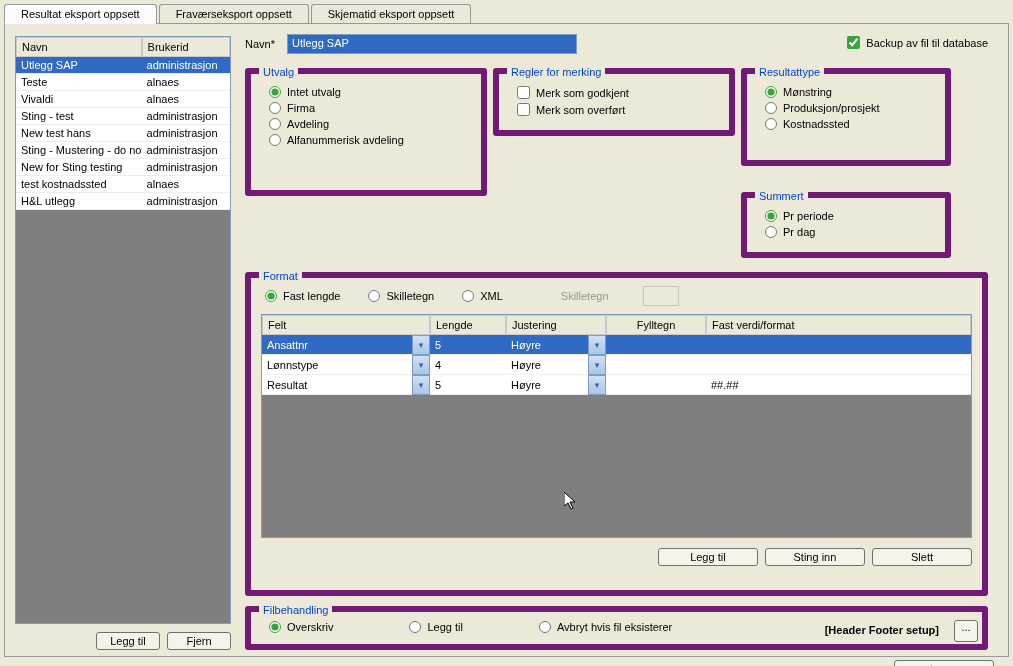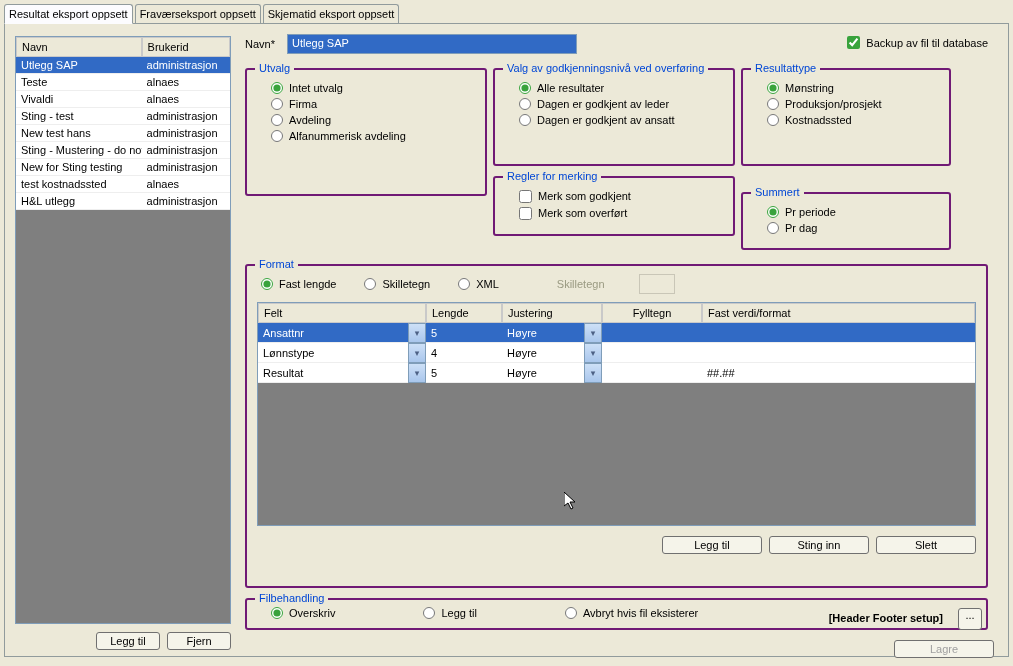--- a/index.html
+++ b/index.html
@@ -14,21 +14,21 @@
     overflow: hidden;
   }
   .tabs {
     display: flex;
     padding: 4px 4px 0 4px;
     background: #ece9d8;
   }
   .tab {
     border: 1px solid #919b9c;
     border-bottom: none;
-    padding: 3px 4px;
+    padding: 3px 16px;
     margin-right: 2px;
     background: #ece9d8;
     border-radius: 3px 3px 0 0;
     cursor: pointer;
   }
   .tab.active {
     background: #fcfcfe;
     border-bottom: 1px solid #fcfcfe;
     margin-bottom: -1px;
     z-index: 2;
@@ -110,37 +110,38 @@
     background: #fff;
     padding: 2px 4px;
     height: 20px;
     width: 290px;
     color: #fff;
     background: #316ac5;
   }
   .backup { position: absolute; right: 20px; top: 12px; display:flex; align-items:center;}
   input[type=checkbox]{ width:13px; height:13px; margin:0 6px 0 0; accent-color:#39a33c;}
   .fieldset {
-    border: 2px solid #701a75;
+    border: 6px solid #701a75;
     border-radius: 3px;
     padding: 8px 10px 10px 10px;
     margin: 0 6px 10px 0;
     position: relative;
   }
   .fieldset > .legend {
     position: absolute;
     top: -8px;
     left: 8px;
     background: #ece9d8;
     padding: 0 4px;
     color: #0046d5;
   }
   .radio-row, .check-row {
     display: flex;
-    margin: 4px 14px;
+    align-items: center;
+    margin: 4px 8px;
   }
   input[type=radio]{ width:12px; height:12px; margin:0 6px 0 0; accent-color:#39a33c;}
   .groups-row1 { display:flex; margin-top:14px;}
   .group-utvalg { width: 242px; height: 128px;}
   .group-valg   { width: 242px; height: 98px;}
   .group-regler { width: 242px; }
   .group-result { width: 210px; height: 98px;}
   .group-summert{ width: 210px; }
   .col2 { display:flex; flex-direction:column; }
   .col3 { display:flex; flex-direction:column;gap:16px; }
@@ -168,21 +169,21 @@
   .ft-row .cell{ padding:2px 5px; border-bottom:1px solid #eee; height:20px; display:flex; align-items:center;}
   .combo-cell { position:relative;}
   .combo-btn {
     position:absolute; right:0; top:0; width:18px; height:20px;
     background: linear-gradient(#cde0f7,#a9c6ec);
     border:1px solid #7f9db9;
     display:flex; align-items:center; justify-content:center;
   }
   .combo-btn::after{content:"▾"; font-size:9px; color:#4d6185;}
   .format-buttons { text-align:right; margin-top:10px;}
-  .filb-group { margin-top:8px; height:32px; display:flex; align-items:center; position:relative;}
+  .filb-group { margin-top:8px; height:44px; display:flex; align-items:center; position:relative;}
   .filb-radios{ display:flex; gap:60px; align-items:center;}
   .hf-label{ position:absolute; right:43px; top:12px;font-weight:bold;}
   .ellipsis-btn{ position:absolute; right:4px; top:8px; width:24px;height:22px;border:1px solid #707070; background:#f5f4ea; border-radius:3px; text-align:center; cursor:pointer;}
   .save-row { text-align:right; margin-top:6px;}
   .cursor-img { position:absolute; left:559px; top:468px; pointer-events:none; font-size:16px; color:#000;}
 </style>
 </head>
 <body>
 
 <div class="tabs">
@@ -273,37 +274,20 @@
               <span>Avdeling</span>
             </div>
             <div class="radio-row">
               <input type="radio" name="utvalg" style="">
               <span>Alfanummerisk avdeling</span>
             </div>
           </div>
       </div>
 
       <div class="col2">
-        <div class="fieldset group-valg">
-          <span class="legend">Valg av godkjenningsnivå ved overføring</span>
-          <div id="valg-opts">
-              <div class="radio-row">
-                <input type="radio" name="valg" checked="" style="">
-                <span>Alle resultater</span>
-              </div>
-              <div class="radio-row">
-                <input type="radio" name="valg" style="">
-                <span>Dagen er godkjent av leder</span>
-              </div>
-              <div class="radio-row">
-                <input type="radio" name="valg" style="">
-                <span>Dagen er godkjent av ansatt</span>
-              </div>
-            </div>
-        </div>
         <div class="fieldset group-regler">
           <span class="legend">Regler for merking</span>
           <div id="regler-checks">
               <div class="check-row">
                 <input type="checkbox" style="">
                 <span>Merk som godkjent</span>
               </div>
               <div class="check-row">
                 <input type="checkbox" style="">
                 <span>Merk som overført</span>

